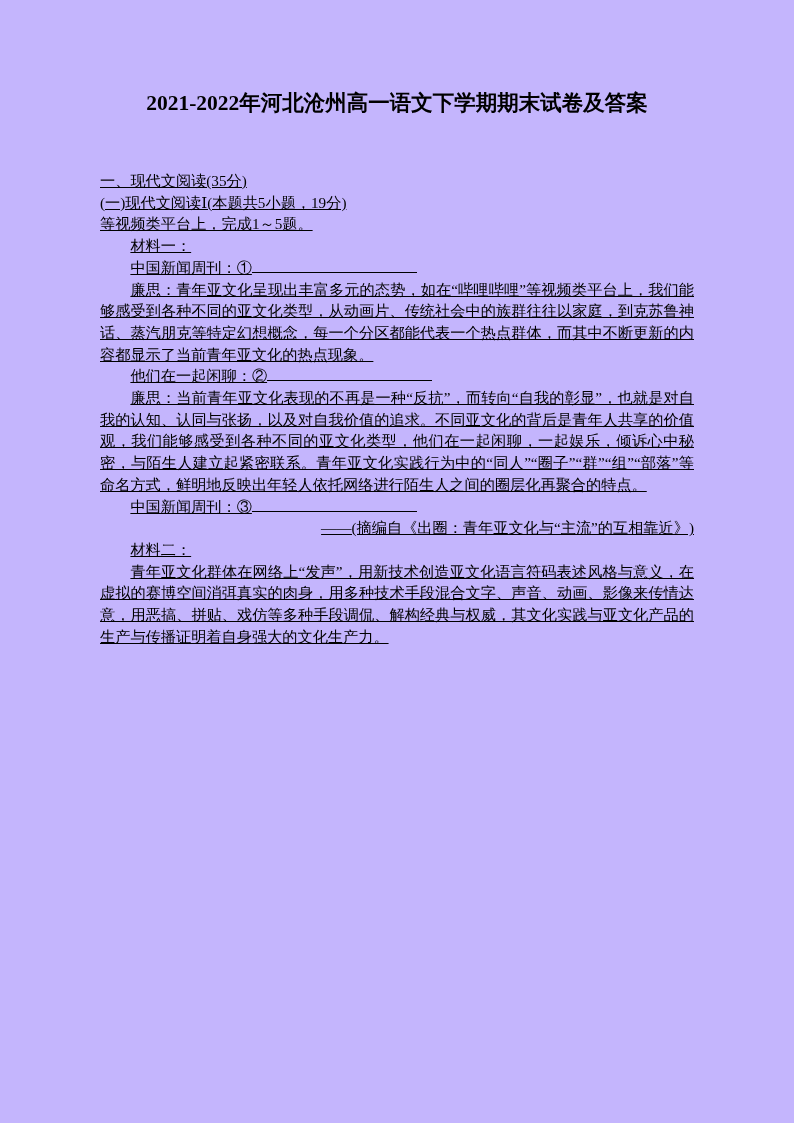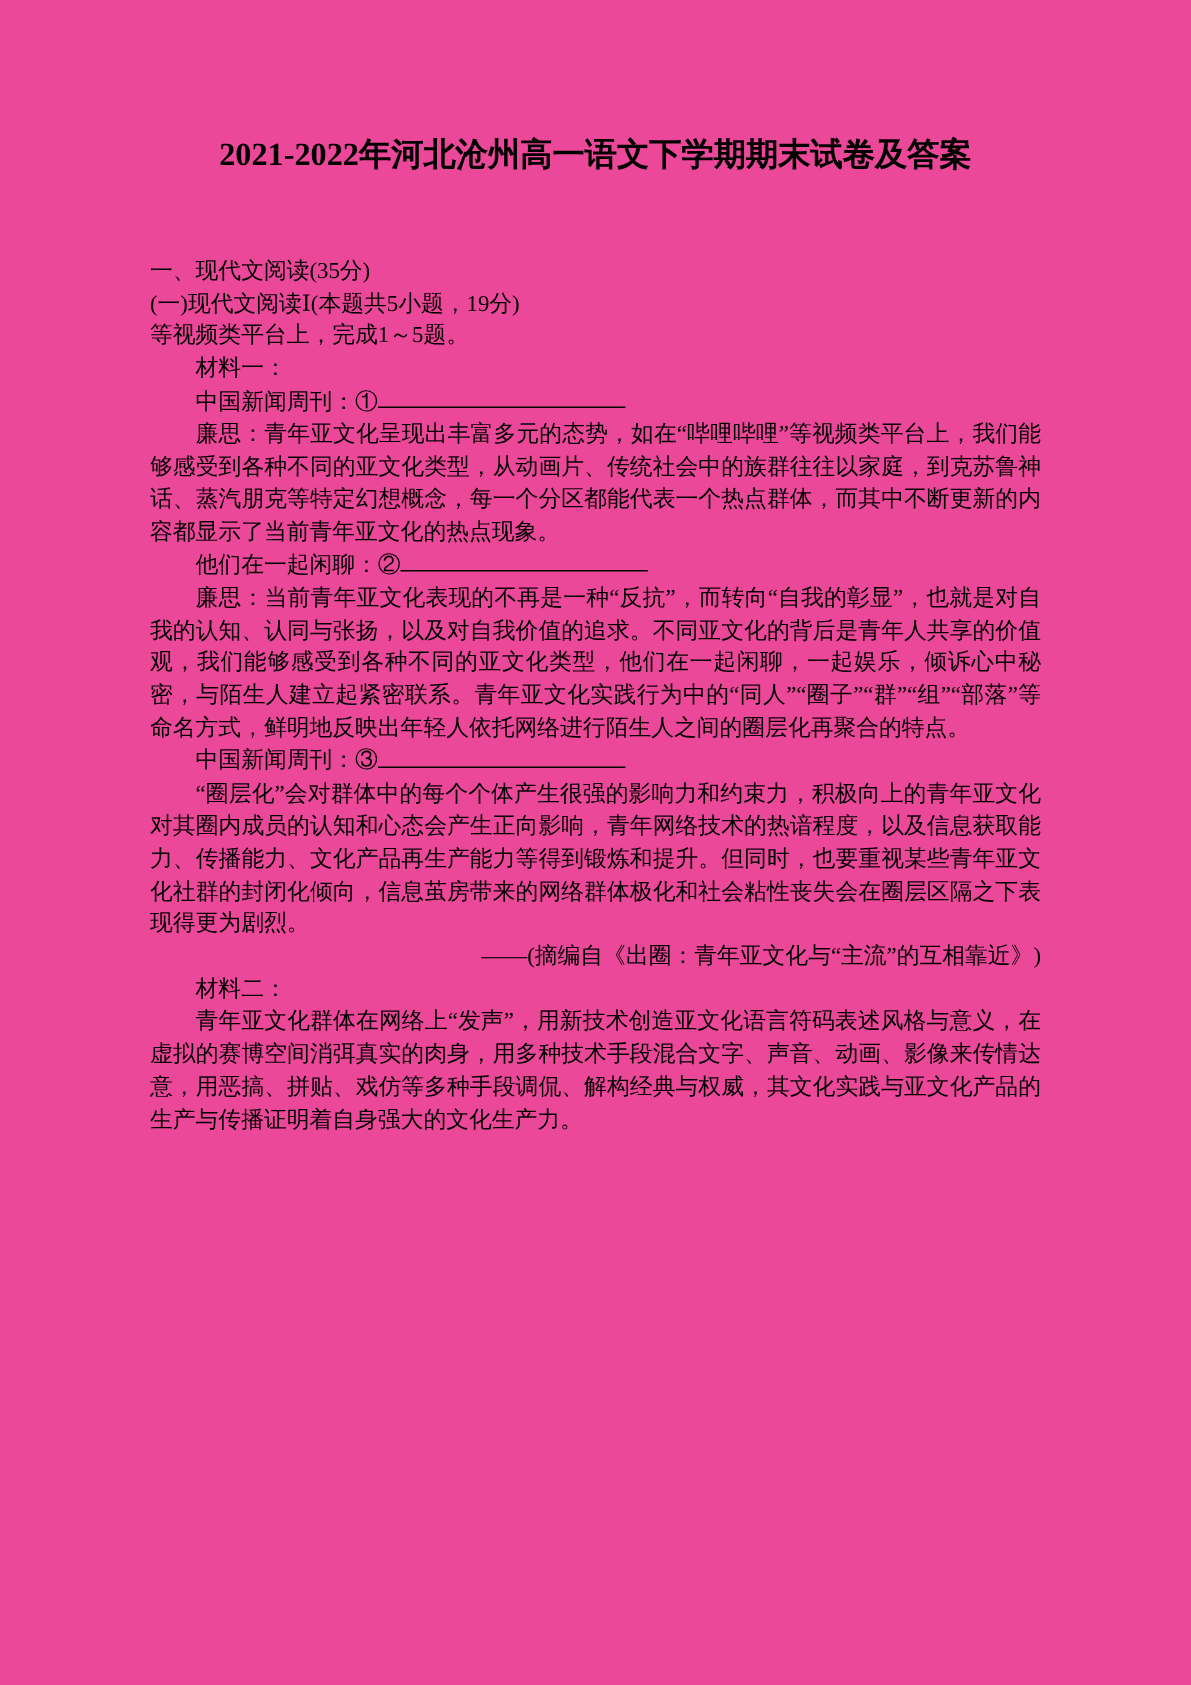--- a/index.html
+++ b/index.html
@@ -4,40 +4,41 @@
 <style>
   html, body {
     margin: 0;
     padding: 0;
     background: #ffffff;
   }
   .page {
     position: relative;
     width: 794px;
     height: 1123px;
-    background: #ec4899;
+    background: #c4b5fd;
     box-sizing: border-box;
     padding: 88px 100px 0 100px;
     color: #000000;
     font-family: "Liberation Serif", "DejaVu Serif", serif;
     overflow: hidden;
   }
   .exam-title {
     font-size: 21.5px;
     font-weight: bold;
     text-align: center;
     line-height: 30px;
     margin: 0 0 52px 0;
   }
   .para {
     font-size: 15.2px;
     line-height: 21.7px;
     margin: 0;
     text-align: justify;
     word-break: break-all;
+    text-decoration: underline;
   }
   .indent {
     text-indent: 30.4px; 
   }
   .attribution {
     text-align: right;
     text-indent: 0;
   }
   .blank {
     display: inline-block;
@@ -66,21 +67,20 @@
 
   <p class="para indent">廉思：青年亚文化呈现出丰富多元的态势，如在“哔哩哔哩”等视频类平台上，我们能够感受到各种不同的亚文化类型，从动画片、传统社会中的族群往往以家庭，到克苏鲁神话、蒸汽朋克等特定幻想概念，每一个分区都能代表一个热点群体，而其中不断更新的内容都显示了当前青年亚文化的热点现象。</p>
 
   <p class="para indent"><span>他们在一起闲聊：②</span><span class="blank"></span></p>
 
   <p class="para indent">廉思：当前青年亚文化表现的不再是一种“反抗”，而转向“自我的彰显”，也就是对自我的认知、认同与张扬，以及对自我价值的追求。不同亚文化的背后是青年人共享的价值观，我们能够感受到各种不同的亚文化类型，他们在一起闲聊，一起娱乐，倾诉心中秘密，与陌生人建立起紧密联系。青年亚文化实践行为中的“同人”“圈子”“群”“组”“部落”等命名方式，鲜明地反映出年轻人依托网络进行陌生人之间的圈层化再聚合的特点。</p>
 
   <p class="para indent"><span>中国新闻周刊：③</span><span class="blank"></span></p>
 
 
-  <p class="para indent">“圈层化”会对群体中的每个个体产生很强的影响力和约束力，积极向上的青年亚文化对其圈内成员的认知和心态会产生正向影响，青年网络技术的热谙程度，以及信息获取能力、传播能力、文化产品再生产能力等得到锻炼和提升。但同时，也要重视某些青年亚文化社群的封闭化倾向，信息茧房带来的网络群体极化和社会粘性丧失会在圈层区隔之下表现得更为剧烈。</p>
 
   <p class="para attribution">——(摘编自《出圈：青年亚文化与“主流”的互相靠近》)</p>
 
   <p class="para indent">材料二：</p>
 
   <p class="para indent">青年亚文化群体在网络上“发声”，用新技术创造亚文化语言符码表述风格与意义，在虚拟的赛博空间消弭真实的肉身，用多种技术手段混合文字、声音、动画、影像来传情达意，用恶搞、拼贴、戏仿等多种手段调侃、解构经典与权威，其文化实践与亚文化产品的生产与传播证明着自身强大的文化生产力。</p>
 
 
 </div>
 

